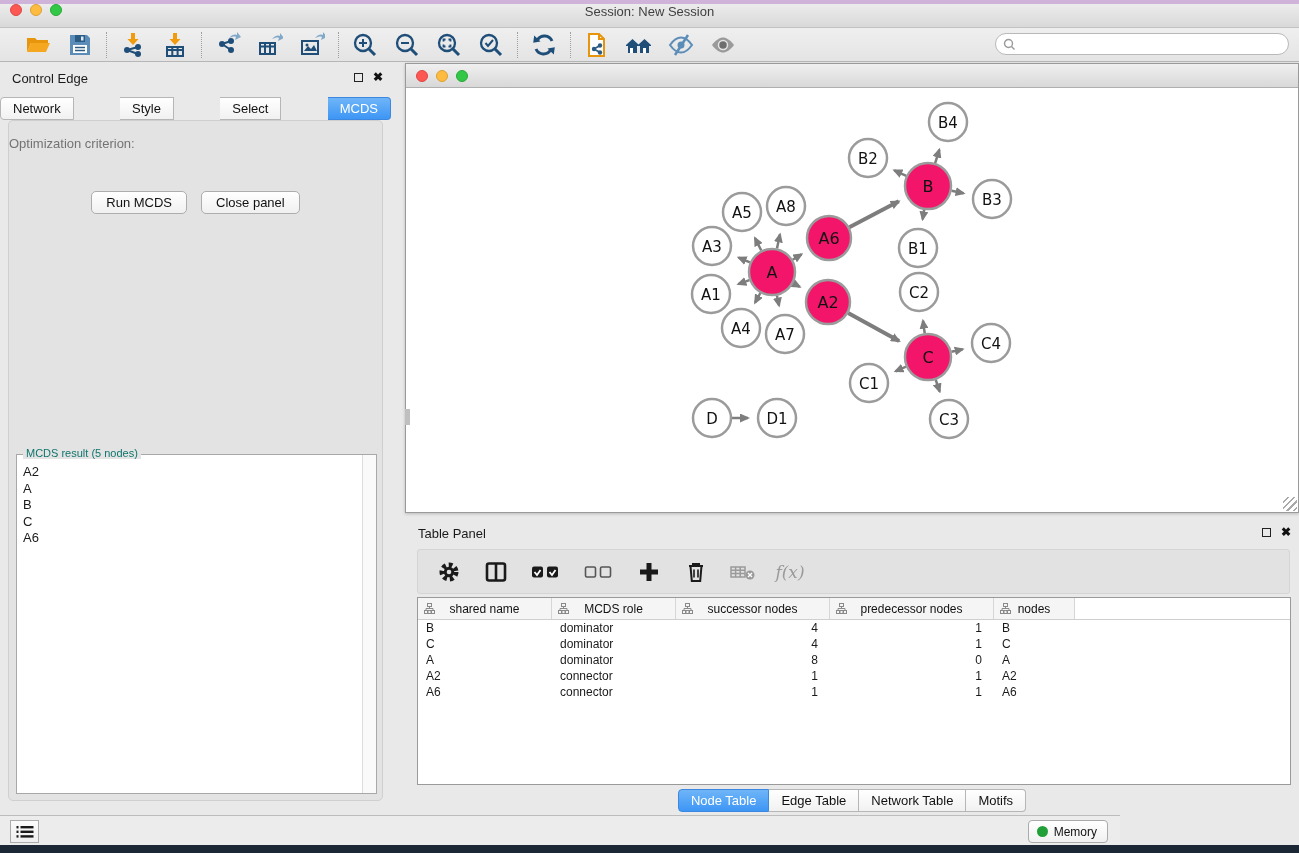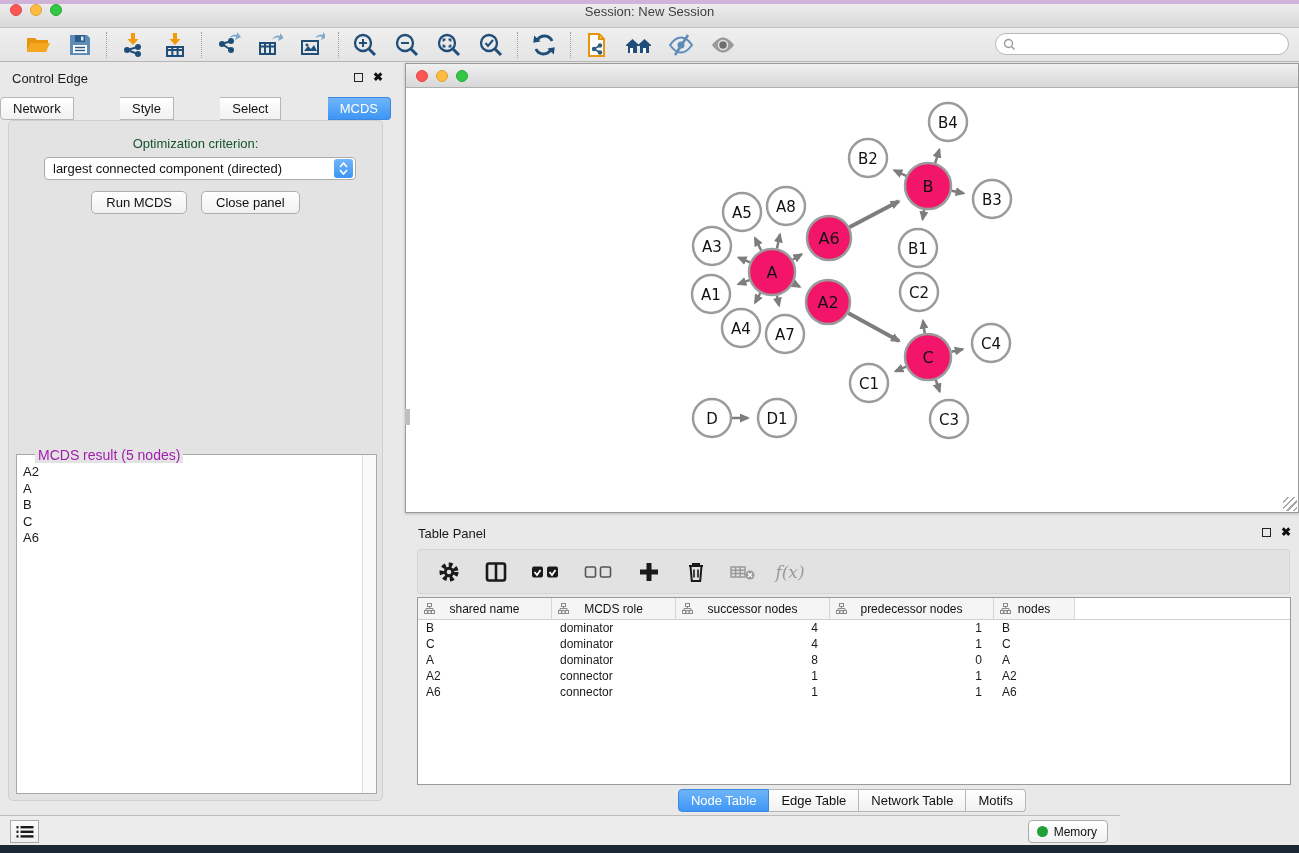--- a/index.html
+++ b/index.html
@@ -37,34 +37,34 @@
 
   .cp-tabs { position:absolute; left:0; top:34px; width:100%; display:flex; justify-content:space-between; }
   .tabbtn { font-size:13px; padding:3px 12px; background:linear-gradient(#FFFFFF,#F1F1F1);
             border:1px solid #B6B6B6; border-left-width:0; color:#111; }
   .tabbtn:first-child { border-left-width:1px; border-radius:4px 0 0 4px; }
   .tabbtn:last-child { border-radius:0 4px 4px 0; }
   .tabbtn.sel { background:linear-gradient(#6FB5F8,#3D96F5); color:#fff; border-color:#3D87E0; }
 
   .cp-inner { position:absolute; left:8px; top:57px; width:375px; height:681px; background:#E3E3E3;
               border:1px solid #CFCFCF; border-radius:5px; }
-  .opt-label { position:absolute; left:0; width:100%; top:15px; text-align:center; font-size:13px; color:#14532d; }
+  .opt-label { position:absolute; left:0; width:100%; top:15px; font-size:13px; color:#737373; }
   .dropdown { position:absolute; left:35px; top:36px; width:312px; height:23px; background:#fff;
               border:1px solid #ABABAB; border-radius:4px; display:flex; align-items:center; }
   .dropdown .dd-text { flex:1; font-size:13px; padding-left:8px; color:#111; white-space:nowrap; }
   .dd-stepper { width:19px; height:19px; margin-right:2px; border-radius:3px;
                 background:linear-gradient(#6FB5F8,#3D96F5); display:flex; flex-direction:column;
                 align-items:center; justify-content:center; gap:1px; }
   .cp-buttons { position:absolute; left:0; top:70px; width:100%; display:flex; justify-content:center; gap:14px; }
   .pushbtn { font-size:13px; color:#111; padding:3px 14px; background:linear-gradient(#FFFFFF,#F0F0F0);
              border:1px solid #ADADAD; border-radius:5px; }
 
   .result-fieldset { position:absolute; left:7px; top:333px; width:361px; height:340px;
                      border:1px solid #A8A8A8; background:#fff; }
-  .result-legend { position:absolute; left:18px; top:-8px; background:#E3E3E3; padding:0 3px; font-size:14px; color:#a21caf; }
+  .result-legend { position:absolute; left:6px; top:-8px; background:#E3E3E3; padding:0 3px; font-size:11px; color:#0f766e; }
   .result-list { position:absolute; left:0; top:3px; right:14px; bottom:0; padding:6px 0 0 6px;
                  font-size:13px; line-height:16.5px; overflow:hidden; }
   .result-scroll { position:absolute; right:0; top:0; width:14px; height:100%;
                    background:#FAFAFA; border-left:1px solid #DDD; }
 
   
   .net-window { position:absolute; left:405px; top:63px; width:894px; height:450px;
                 background:#fff; border:1px solid #9A9A9A; box-shadow:0 1px 3px rgba(0,0,0,.2); }
   .net-titlebar { position:absolute; left:0; top:0; right:0; height:24px;
                   background:linear-gradient(#F0F0F0,#D8D8D8); border-bottom:1px solid #AFAFAF;
@@ -279,31 +279,20 @@
     <span class="close-x">✖</span>
   </div>
   <div class="cp-tabs" id="cp-tabs">
       <button class="tabbtn">Network</button>
       <button class="tabbtn">Style</button>
       <button class="tabbtn">Select</button>
       <button class="tabbtn sel">MCDS</button>
     </div>
   <div class="cp-inner">
     <div class="opt-label">Optimization criterion:</div>
-    <div class="dropdown">
-      <span class="dd-text">largest connected component (directed)</span>
-      <span class="dd-stepper">
-        <svg width="9" height="6" viewBox="0 0 9 6">
-            <path d="M1 5l3.5-4L8 5" fill="none" stroke="#fff" stroke-width="1.6"></path>
-          </svg>
-        <svg width="9" height="6" viewBox="0 0 9 6">
-            <path d="M1 1l3.5 4L8 1" fill="none" stroke="#fff" stroke-width="1.6"></path>
-          </svg>
-      </span>
-    </div>
     <div class="cp-buttons">
       <button class="pushbtn">Run MCDS</button>
       <button class="pushbtn">Close panel</button>
     </div>
     <div class="result-fieldset">
       <span class="result-legend">MCDS result (5 nodes)</span>
       <div class="result-list" id="mcds-result-list">
           <div>A2</div>
           <div>A</div>
           <div>B</div>

